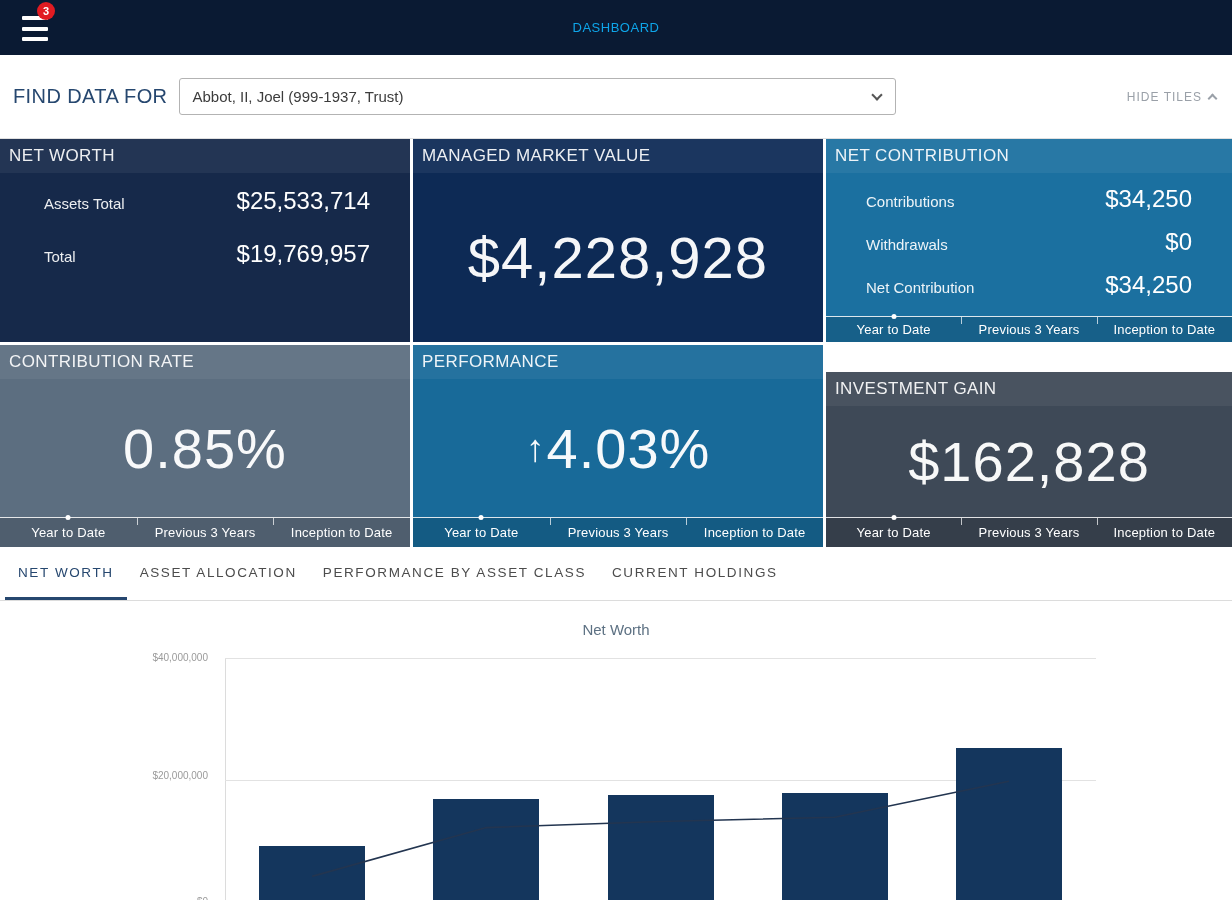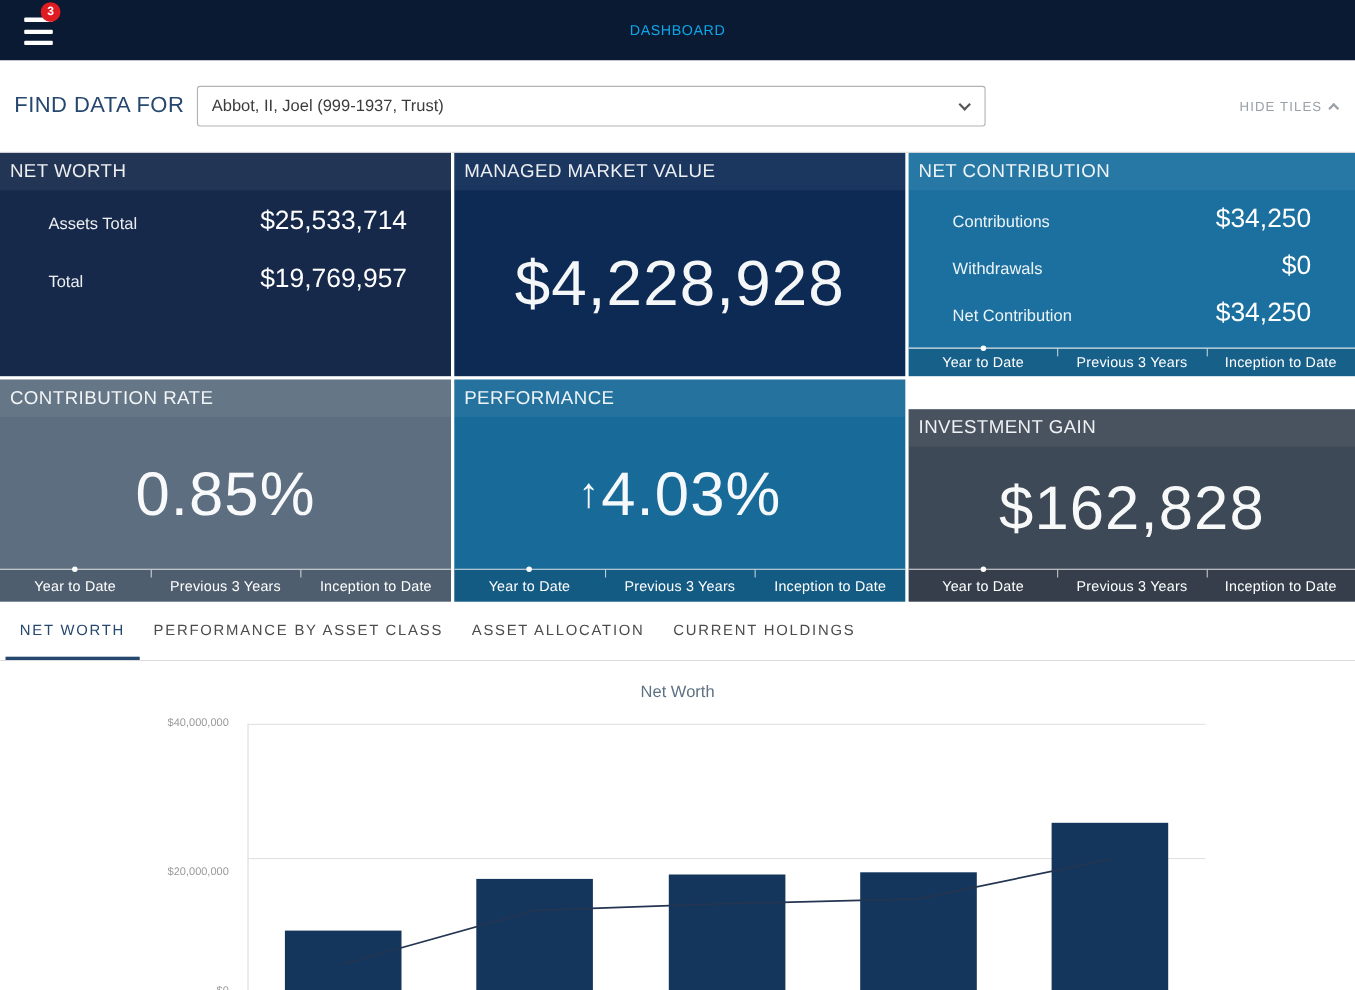--- a/index.html
+++ b/index.html
@@ -227,40 +227,40 @@
       </div>
     </div>
 
   </section>
 
   <nav class="section-tabs">
     <div class="stab active">
       <span>NET WORTH</span>
     </div>
     <div class="stab">
+      <span>ASSET ALLOCATION</span>
+    </div>
+    <div class="stab">
       <span>PERFORMANCE BY ASSET CLASS</span>
-    </div>
-    <div class="stab">
-      <span>ASSET ALLOCATION</span>
     </div>
     <div class="stab">
       <span>CURRENT HOLDINGS</span>
     </div>
   </nav>
 
   <section class="chart-section" id="chart-canvas">
     <div class="chart-title">Net Worth</div>
     <svg id="trend-svg" width="1232" height="299">
       <polyline id="trend-polyline" fill="none" stroke-width="1.6" stroke="#233550" points="312.1,275.38 486.29999999999995,226.57999999999998 660.5,220.48 834.6999999999999,216.21 1008.9,180.22"></polyline>
     </svg>
   <div class="chart-vaxis" style="left: 225px; top: 57px; height: 244px;"></div>
       <div class="chart-gridline" style="left: 225px; width: 871px; top: 57px;"></div>
       <div class="chart-ytick" style="top: 51px;">$40,000,000</div>
       <div class="chart-gridline" style="left: 225px; width: 871px; top: 179px;"></div>
-      <div class="chart-ytick" style="top: 186px;">$20,000,000</div>
+      <div class="chart-ytick" style="top: 169px;">$20,000,000</div>
       <div class="chart-ytick" style="top: 295px;">$0</div>
       <div class="chart-bar" style="left: 259.1px; top: 244.88px; width: 106px; height: 56.12px;"></div>
       <div class="chart-bar" style="left: 433.3px; top: 197.91px; width: 106px; height: 103.09px;"></div>
       <div class="chart-bar" style="left: 607.5px; top: 193.64px; width: 106px; height: 107.36px;"></div>
       <div class="chart-bar" style="left: 781.7px; top: 191.81px; width: 106px; height: 109.19px;"></div>
       <div class="chart-bar" style="left: 955.9px; top: 146.67px; width: 106px; height: 154.33px;"></div>
     </section>
 
 </div>
 

